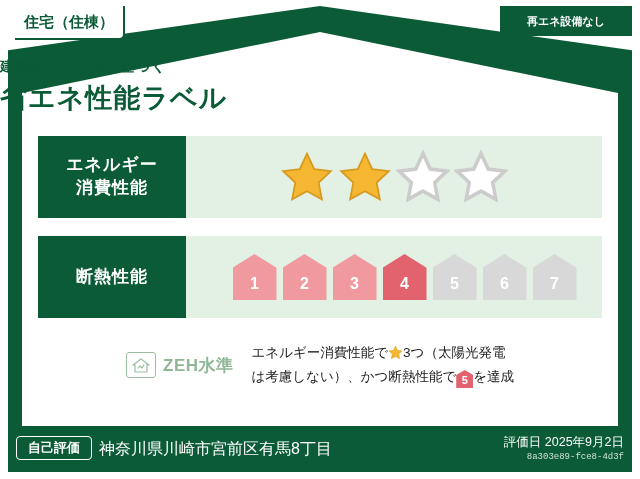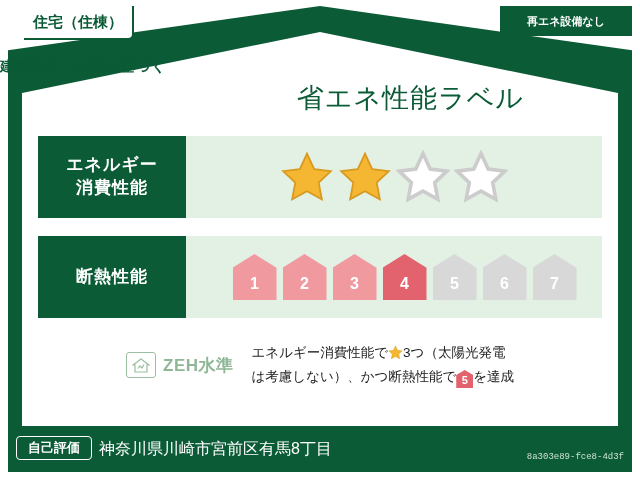--- a/index.html
+++ b/index.html
@@ -34,21 +34,21 @@
     left: 22px;
     top: 32px;
     width: 596px;
     height: 394px;
     background: #ffffff;
     clip-path: polygon(0% 15.5%, 50% 0%, 100% 15.5%, 100% 100%, 0% 100%);
   }
   
   .tag-left {
     position: absolute;
-    left: 24px;
+    left: 15px;
     top: 6px;
     width: 110px;
     height: 34px;
     background: #ffffff;
     border: 2px solid #0b5b36;
     border-top: none;
     border-left: none;
     border-radius: 0 0 6px 0;
     display: flex;
     align-items: center;
@@ -85,23 +85,23 @@
     font-size: 14px;
     font-weight: bold;
     color: #0b5b36;
     letter-spacing: 1px;
   }
   .title-main {
     position: absolute;
     left: 0;
     top: 80px;
     width: 524px;
-    text-align: right;
+    text-align: left;
     font-size: 27px;
-    font-weight: normal;
+    font-weight: bold;
     color: #0b5b36;
     letter-spacing: 1px;
   }
   
   .row {
     position: absolute;
     left: 38px;
     width: 564px;
     height: 82px;
     display: flex;
@@ -380,16 +380,17 @@
       </div>
       <div>
         <span>は考慮しない）、かつ断熱性能で</span><span class="mini-grade">5</span><span>を達成</span>
       </div>
     </div>
   </div>
 
   <div class="footer">
     <div class="self-eval">自己評価</div>
     <div class="address">神奈川県川崎市宮前区有馬8丁目</div>
+    <div class="eval-date">評価日 2025年9月2日</div>
     <div class="eval-id">8a303e89-fce8-4d3f</div>
   </div>
 
 </div>
 
 </body></html>

